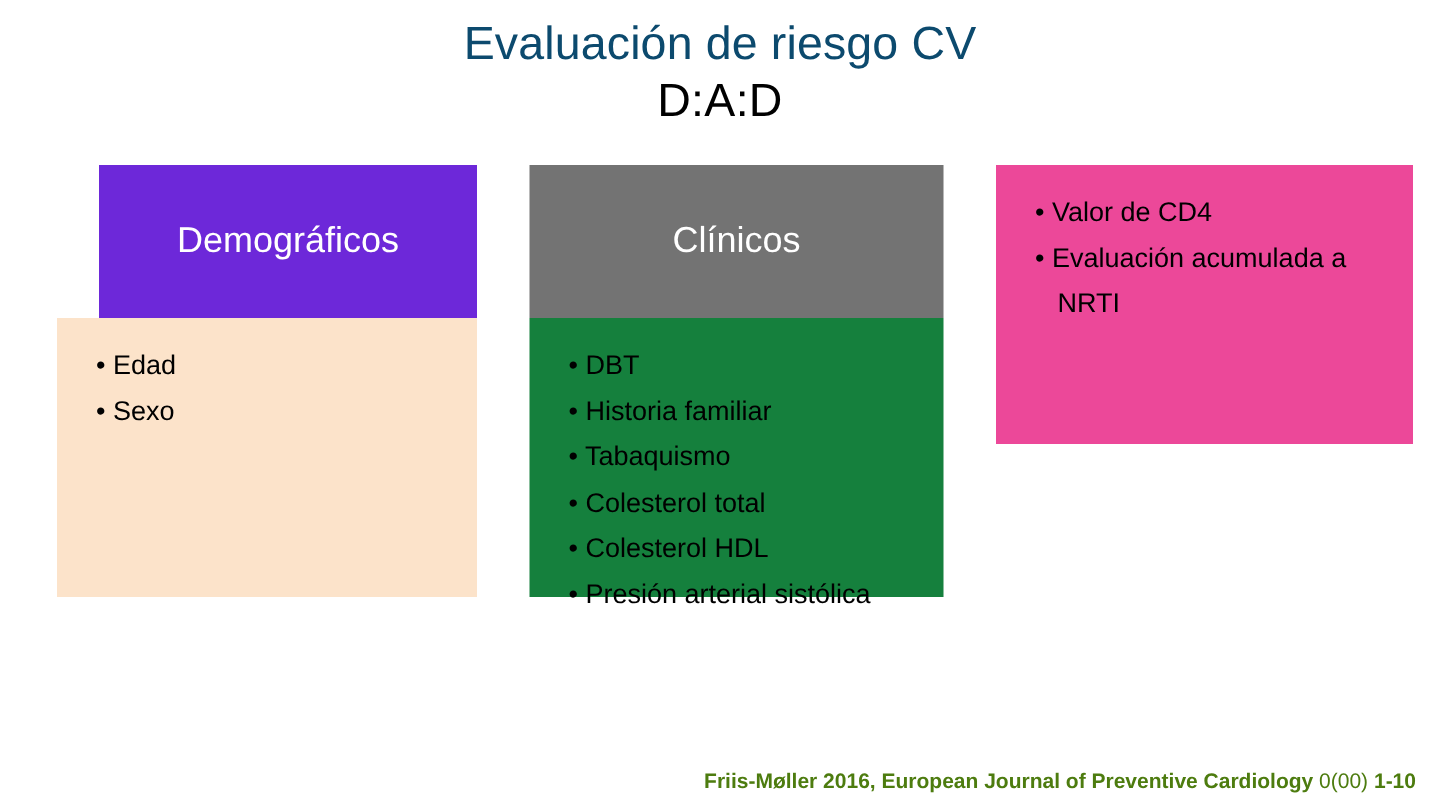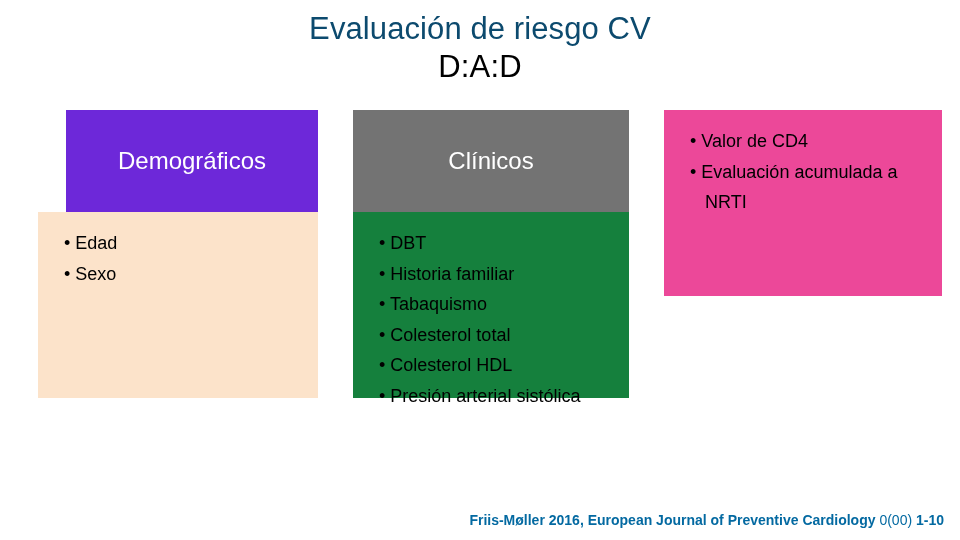--- a/index.html
+++ b/index.html
@@ -100,21 +100,21 @@
 
   
   .citation {
     position: absolute;
     left: 0;
     top: 510px;
     width: 944px;
     text-align: right;
     font-size: 14px;
     line-height: 20px;
-    color: #0369a1;
+    color: #4d7c0f;
   }
   .citation .cit-strong { font-weight: 700; }
   .citation .cit-normal { font-weight: 400; }
 </style>
 </head>
 <body>
 
 <div class="title-block">
   <div class="title-line1">Evaluación de riesgo CV</div>
   <div class="title-line2">D:A:D</div>

